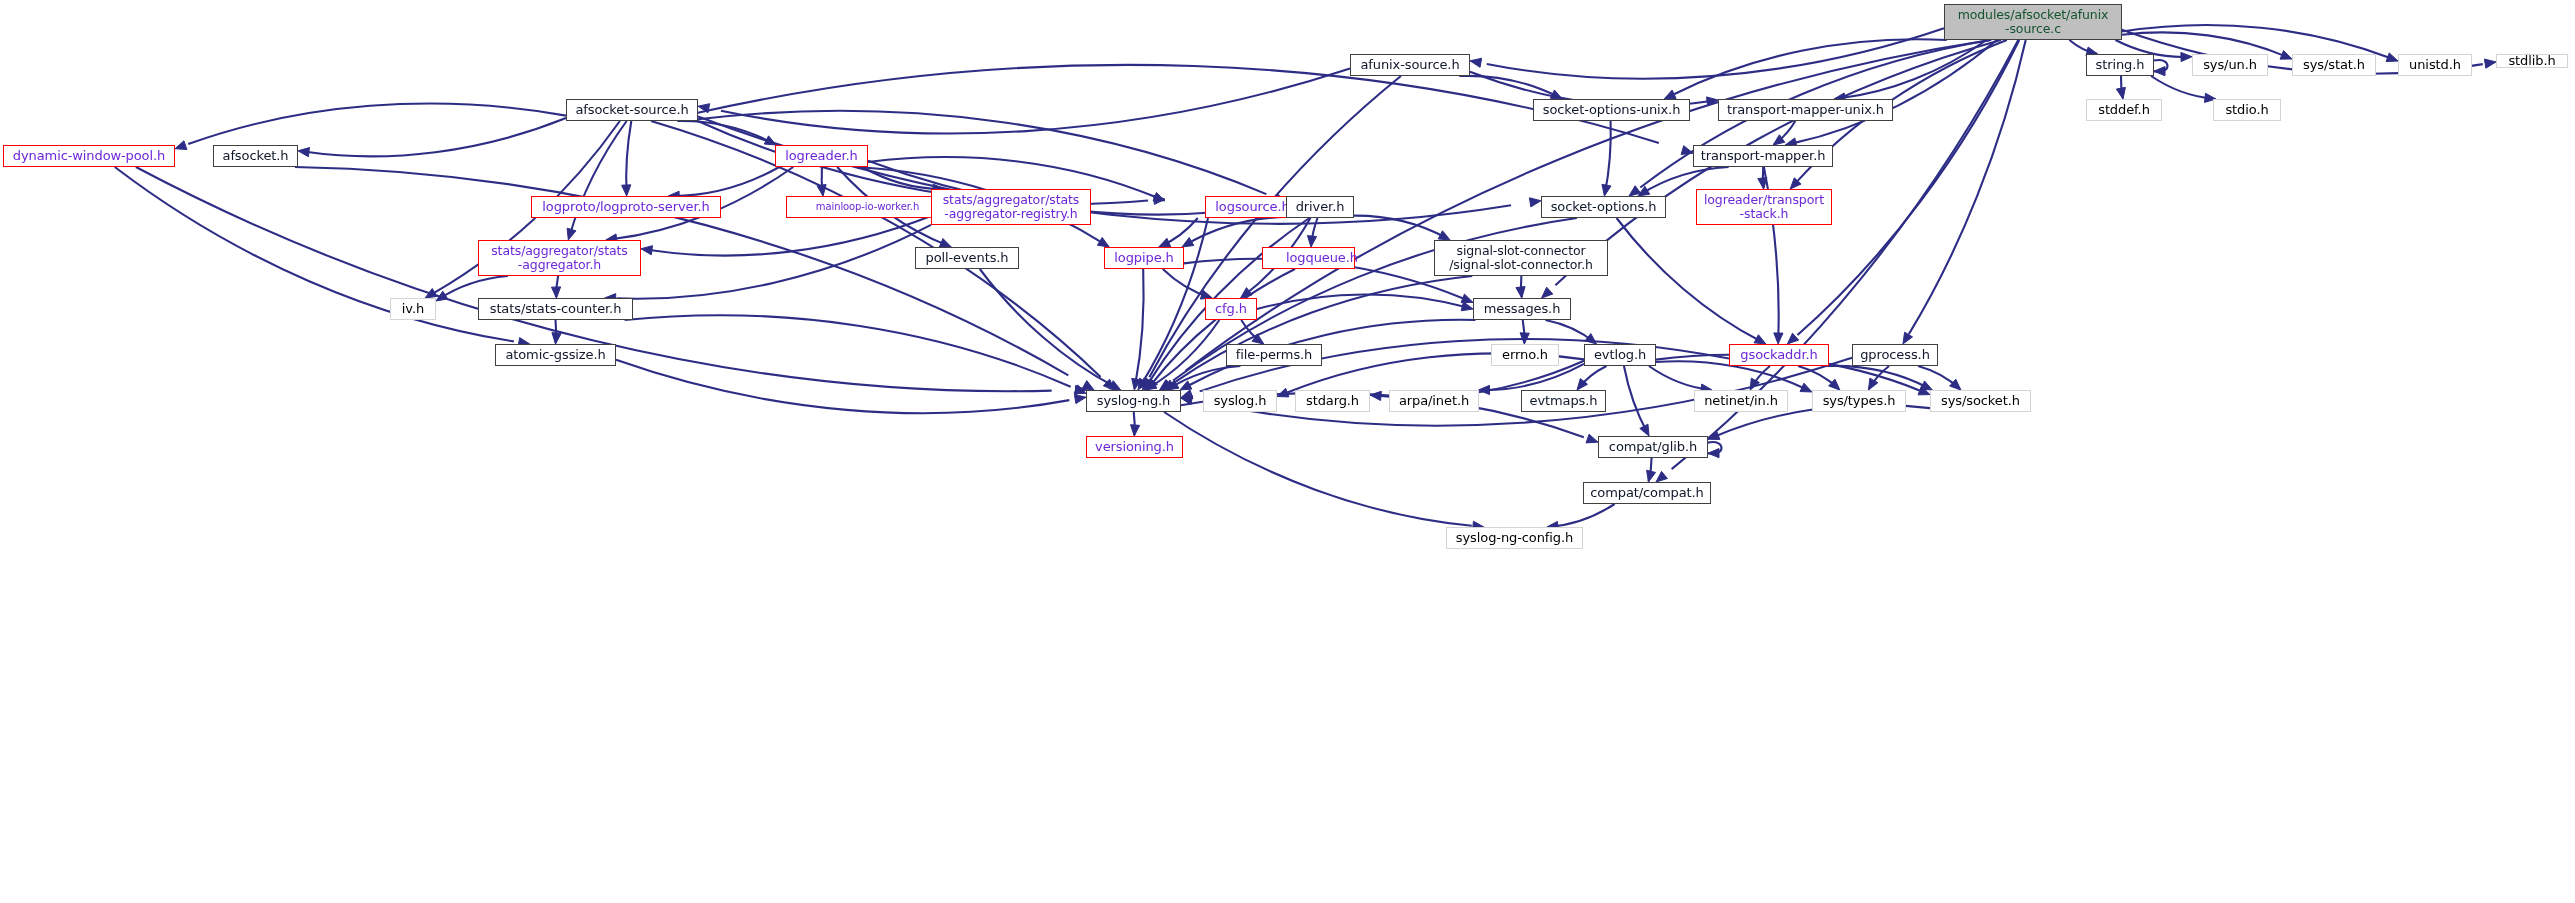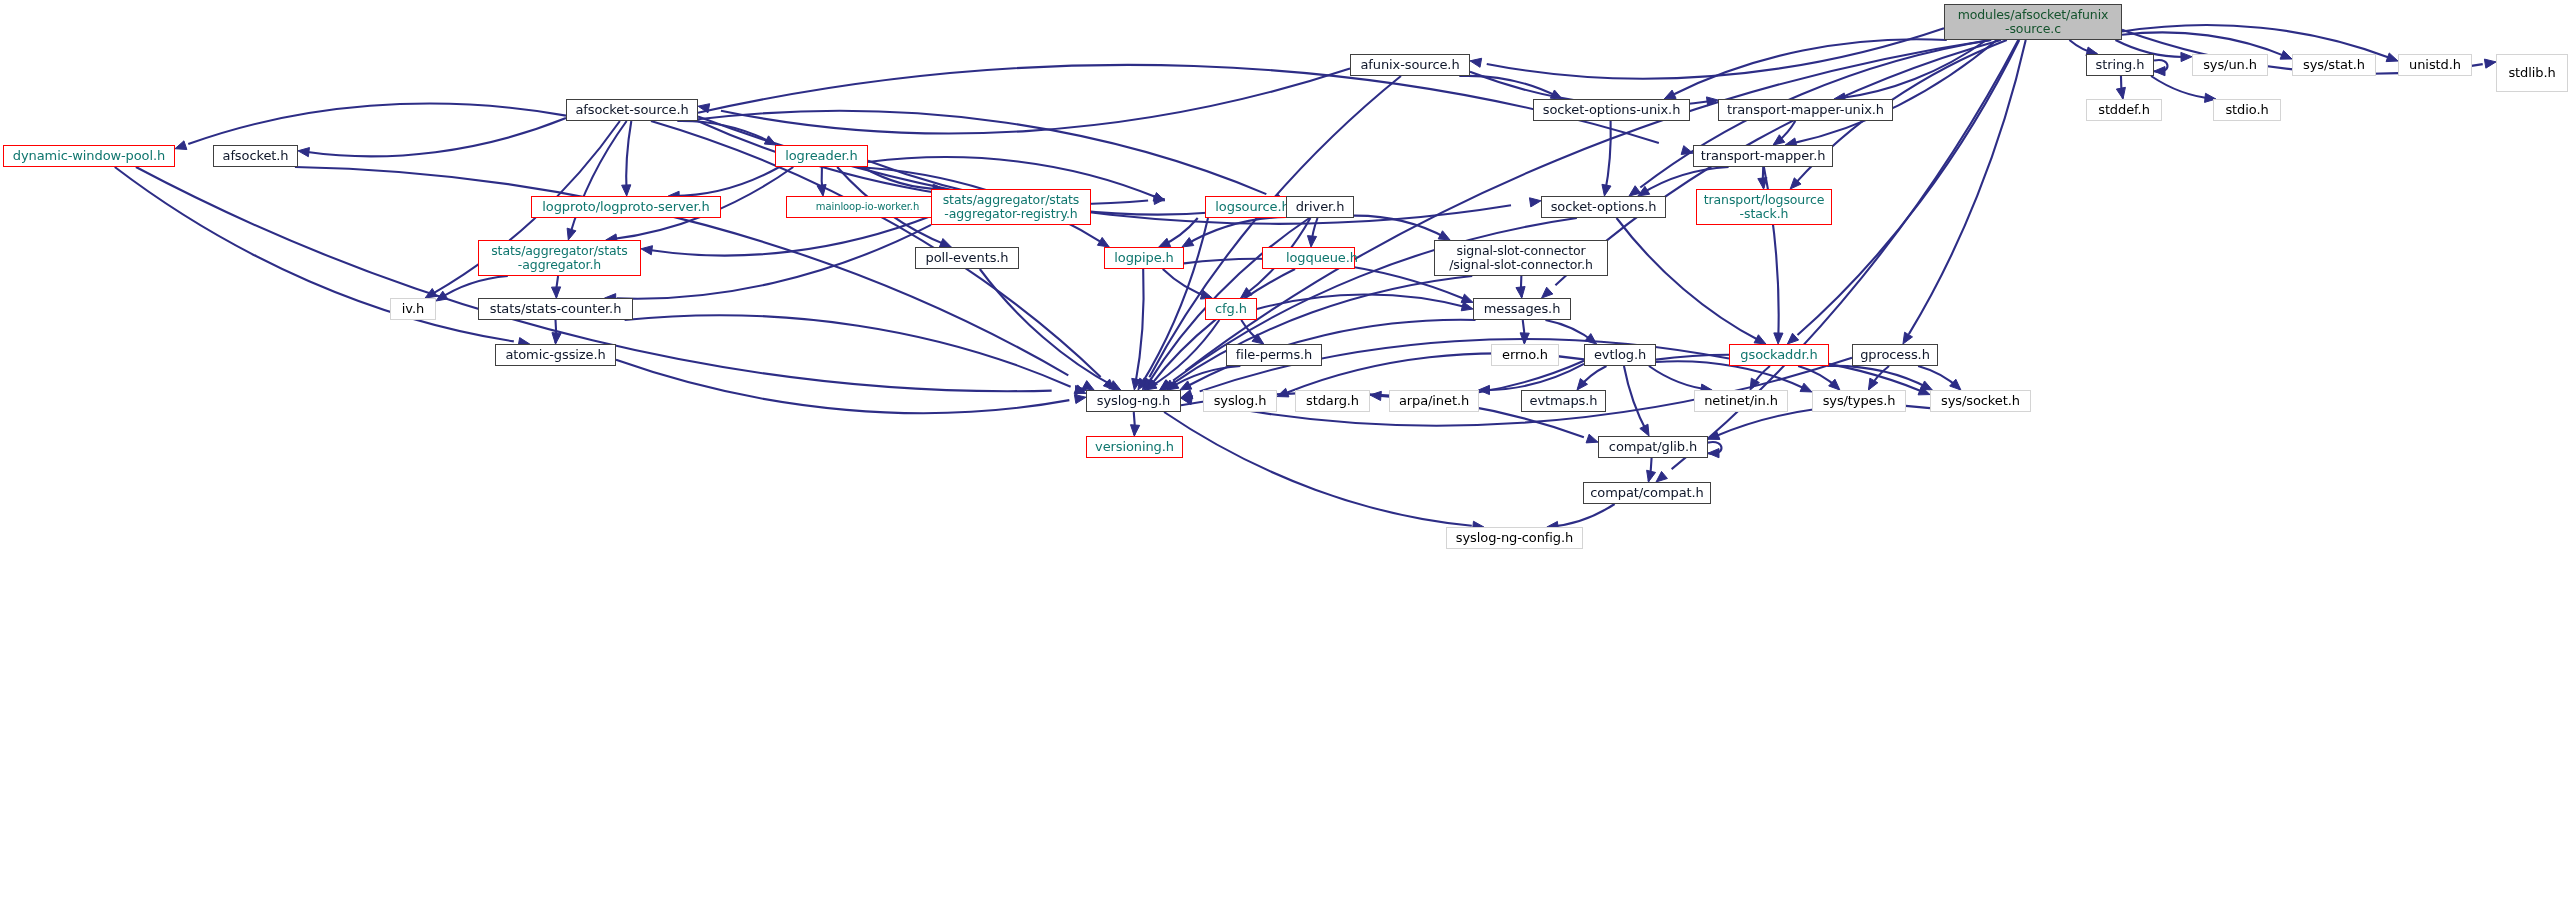--- a/index.html
+++ b/index.html
@@ -57,21 +57,21 @@
     color: #14532d;
   }
   .node.kind-black {
     background: #ffffff;
     border: 1.6px solid #404040;
     color: #0f172a;
   }
   .node.kind-red {
     background: #ffffff;
     border: 1.6px solid #ff0000;
-    color: #0f766e;
+    color: #6d28d9;
   }
   .node.kind-grey {
     background: #ffffff;
     border: 1.4px solid #d4d4d4;
     color: #000000;
   }
 </style>
 </head>
 <body>
 
@@ -283,38 +283,38 @@
       <polygon points="1708,439.2748091603053 1716.4921013058838,430.9055669359098 1719.9219098725962,439.44233524691055" class="edge-head"></polygon>
     </svg>
   <div id="node-layer">
       <div class="node kind-root" style="left: 1944px; top: 4px; width: 178px; height: 36px; font-size: 12.5px;"><span class="node-label">modules/afsocket/afunix
 -source.c</span></div>
       <div class="node kind-black" style="left: 1350px; top: 54px; width: 120px; height: 22px; font-size: 13px;"><span class="node-label">afunix-source.h</span></div>
       <div class="node kind-black" style="left: 2086px; top: 54px; width: 68px; height: 22px; font-size: 13px;"><span class="node-label">string.h</span></div>
       <div class="node kind-grey" style="left: 2192px; top: 54px; width: 76px; height: 22px; font-size: 13px;"><span class="node-label">sys/un.h</span></div>
       <div class="node kind-grey" style="left: 2292px; top: 54px; width: 84px; height: 22px; font-size: 13px;"><span class="node-label">sys/stat.h</span></div>
       <div class="node kind-grey" style="left: 2398px; top: 54px; width: 74px; height: 22px; font-size: 13px;"><span class="node-label">unistd.h</span></div>
-      <div class="node kind-grey" style="left: 2496px; top: 54px; width: 72px; height: 38px; font-size: 13px;"><span class="node-label">stdlib.h</span></div>
+      <div class="node kind-grey" style="left: 2496px; top: 54px; width: 72px; height: 14px; font-size: 13px;"><span class="node-label">stdlib.h</span></div>
       <div class="node kind-grey" style="left: 2086px; top: 99px; width: 76px; height: 22px; font-size: 13px;"><span class="node-label">stddef.h</span></div>
       <div class="node kind-grey" style="left: 2213px; top: 99px; width: 68px; height: 22px; font-size: 13px;"><span class="node-label">stdio.h</span></div>
       <div class="node kind-black" style="left: 566px; top: 99px; width: 132px; height: 22px; font-size: 13px;"><span class="node-label">afsocket-source.h</span></div>
       <div class="node kind-black" style="left: 1533px; top: 99px; width: 157px; height: 22px; font-size: 13px;"><span class="node-label">socket-options-unix.h</span></div>
       <div class="node kind-black" style="left: 1718px; top: 99px; width: 175px; height: 22px; font-size: 13px;"><span class="node-label">transport-mapper-unix.h</span></div>
       <div class="node kind-red" style="left: 3px; top: 145px; width: 172px; height: 22px; font-size: 13px;"><span class="node-label">dynamic-window-pool.h</span></div>
       <div class="node kind-black" style="left: 213px; top: 145px; width: 85px; height: 22px; font-size: 13px;"><span class="node-label">afsocket.h</span></div>
       <div class="node kind-red" style="left: 775px; top: 145px; width: 93px; height: 22px; font-size: 13px;"><span class="node-label">logreader.h</span></div>
       <div class="node kind-black" style="left: 1693px; top: 145px; width: 140px; height: 22px; font-size: 13px;"><span class="node-label">transport-mapper.h</span></div>
       <div class="node kind-red" style="left: 531px; top: 196px; width: 190px; height: 22px; font-size: 13px;"><span class="node-label">logproto/logproto-server.h</span></div>
       <div class="node kind-red" style="left: 742px; top: 196px; width: 163px; height: 22px; font-size: 10px; margin-left: 44px;"><span class="node-label">mainloop-io-worker.h</span></div>
       <div class="node kind-red" style="left: 931px; top: 189px; width: 160px; height: 36px; font-size: 12.5px;"><span class="node-label">stats/aggregator/stats
 -aggregator-registry.h</span></div>
       <div class="node kind-red" style="left: 1165px; top: 196px; width: 95px; height: 22px; font-size: 13px; margin-left: 40px;"><span class="node-label">logsource.h</span></div>
       <div class="node kind-black" style="left: 1286px; top: 196px; width: 68px; height: 22px; font-size: 13px;"><span class="node-label">driver.h</span></div>
       <div class="node kind-black" style="left: 1541px; top: 196px; width: 125px; height: 22px; font-size: 13px;"><span class="node-label">socket-options.h</span></div>
-      <div class="node kind-red" style="left: 1696px; top: 189px; width: 136px; height: 36px; font-size: 12.5px;"><span class="node-label">transport/logsource
+      <div class="node kind-red" style="left: 1696px; top: 189px; width: 136px; height: 36px; font-size: 12.5px;"><span class="node-label">logreader/transport
 -stack.h</span></div>
       <div class="node kind-red" style="left: 478px; top: 240px; width: 163px; height: 36px; font-size: 12.5px;"><span class="node-label">stats/aggregator/stats
 -aggregator.h</span></div>
       <div class="node kind-black" style="left: 915px; top: 247px; width: 104px; height: 22px; font-size: 13px;"><span class="node-label">poll-events.h</span></div>
       <div class="node kind-red" style="left: 1104px; top: 247px; width: 80px; height: 22px; font-size: 13px;"><span class="node-label">logpipe.h</span></div>
       <div class="node kind-red" style="left: 1262px; top: 247px; width: 93px; height: 22px; font-size: 13px; padding-left: 20px;"><span class="node-label">logqueue.h</span></div>
       <div class="node kind-black" style="left: 1434px; top: 240px; width: 174px; height: 36px; font-size: 12.5px;"><span class="node-label">signal-slot-connector
 /signal-slot-connector.h</span></div>
       <div class="node kind-grey" style="left: 390px; top: 298px; width: 46px; height: 22px; font-size: 13px;"><span class="node-label">iv.h</span></div>
       <div class="node kind-black" style="left: 478px; top: 298px; width: 155px; height: 22px; font-size: 13px;"><span class="node-label">stats/stats-counter.h</span></div>

